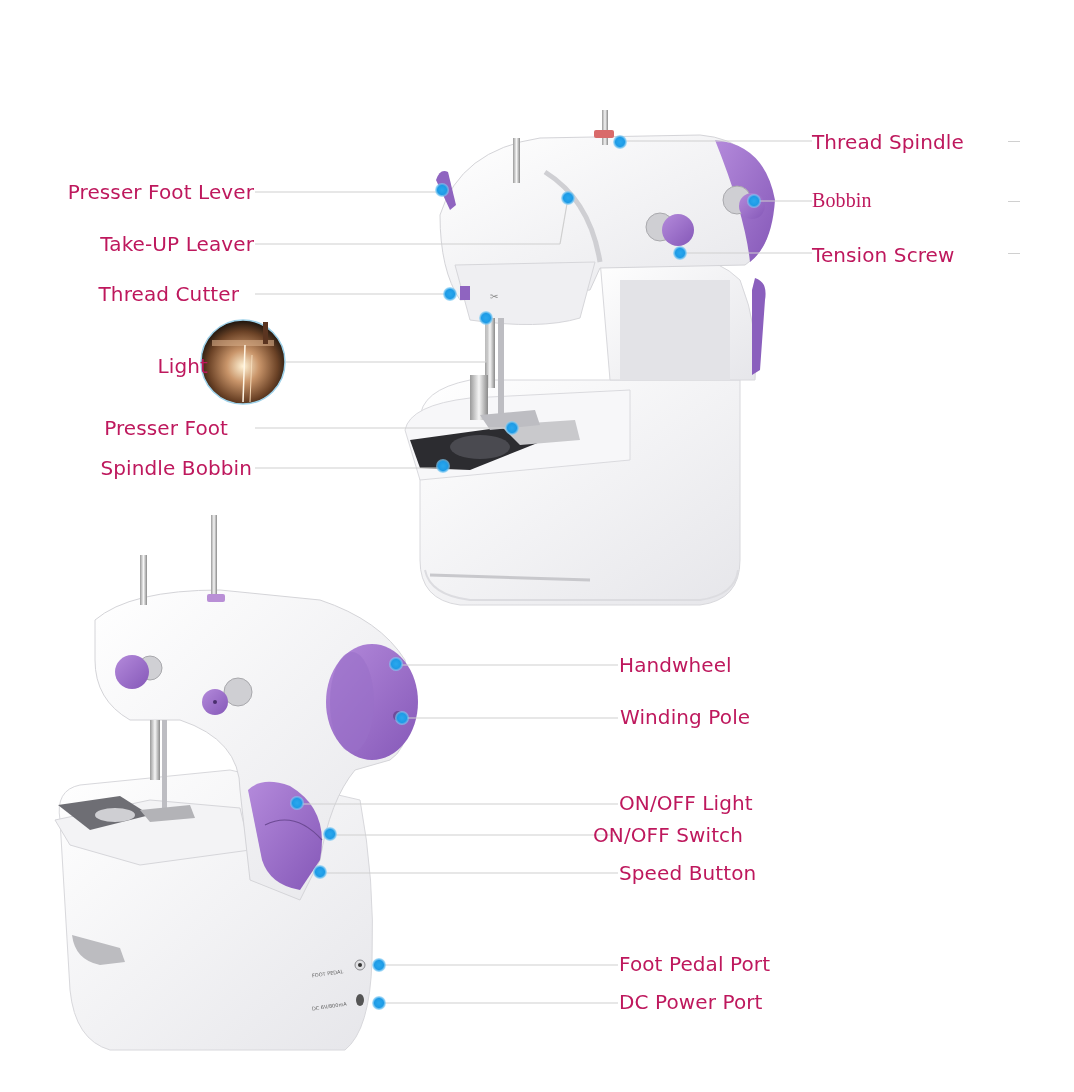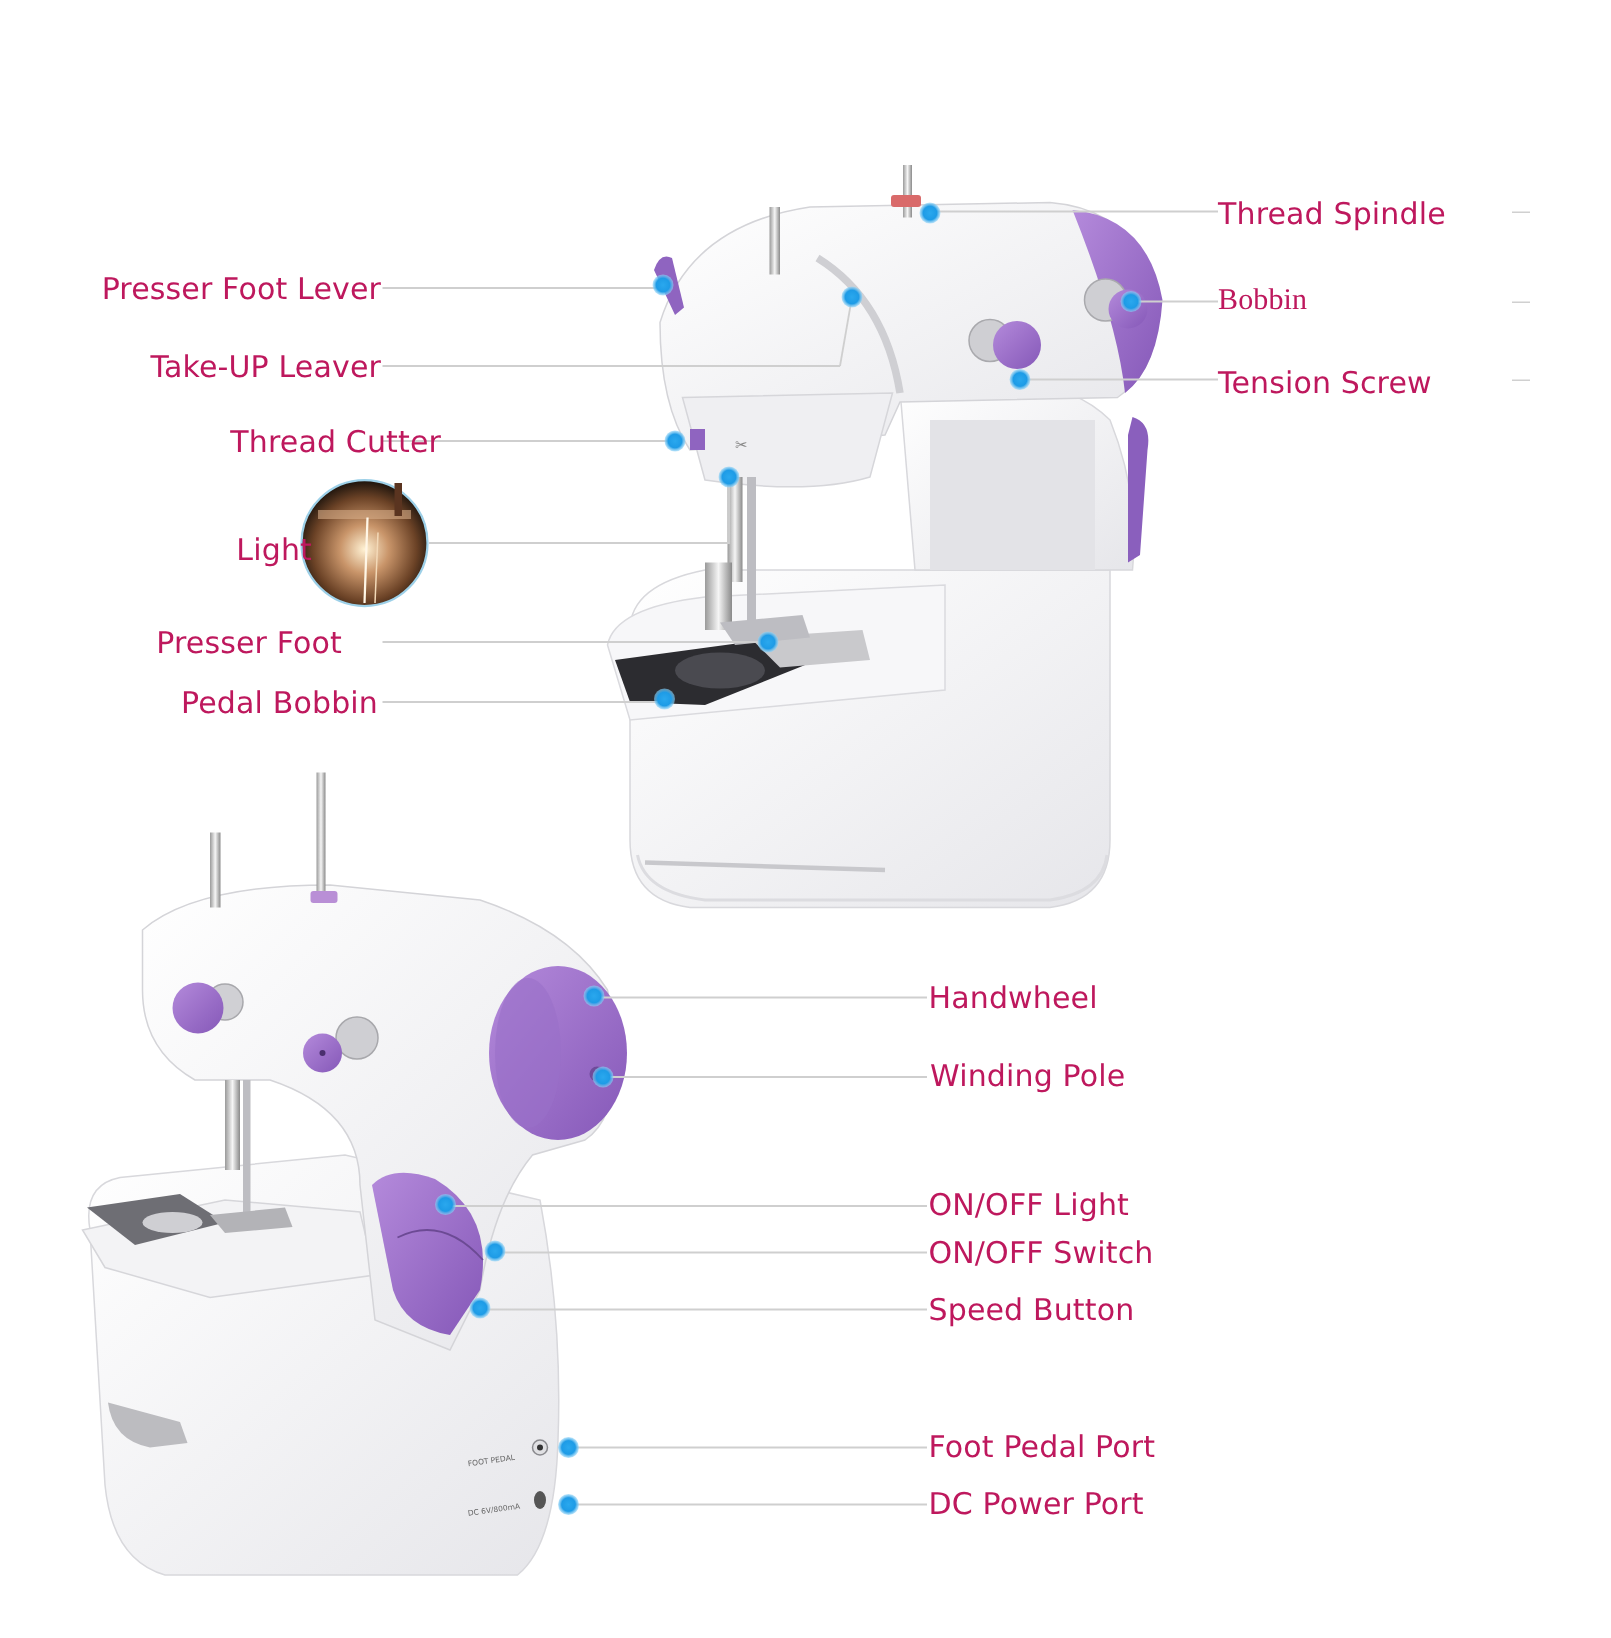--- a/index.html
+++ b/index.html
@@ -176,32 +176,32 @@
       <circle cx="297" cy="803" r="7"></circle>
       <circle cx="330" cy="834" r="7"></circle>
       <circle cx="320" cy="872" r="7"></circle>
       <circle cx="379" cy="965" r="7"></circle>
       <circle cx="379" cy="1003" r="7"></circle>
     </g>
   </svg>
 
   <div class="label left" style="right:820px; top:180px;">Presser Foot Lever</div>
   <div class="label left" style="right:820px; top:232px;">Take-UP Leaver</div>
-  <div class="label left" style="right:780px; top:282px;">Thread Cutter</div>
+  <div class="label left" style="right:835px; top:282px;">Thread Cutter</div>
   <div class="label left" style="right:866px; top:354px;">Light</div>
   <div class="label left" style="right:846px; top:416px;">Presser Foot</div>
-  <div class="label left" style="right:822px; top:456px;">Pedal Bobbin</div>
+  <div class="label left" style="right:822px; top:456px;">Spindle Bobbin</div>
 
   <div class="label" style="left:812px; top:130px;">Thread Spindle</div>
   <div class="label" style="left:812px; top:188px;font-family:Liberation Serif, serif;">Bobbin</div>
   <div class="label" style="left:812px; top:243px;">Tension Screw</div>
   <div class="tick" style="left:1008px; top:141px;"></div>
   <div class="tick" style="left:1008px; top:201px;"></div>
   <div class="tick" style="left:1008px; top:253px;"></div>
 
   <div class="label" style="left:619px; top:653px;">Handwheel</div>
   <div class="label" style="left:620px; top:705px;">Winding Pole</div>
   <div class="label" style="left:619px; top:791px;">ON/OFF Light</div>
-  <div class="label" style="left:619px; top:823px;">ON/OFF Switch</div>
+  <div class="label" style="left:593px; top:823px;">ON/OFF Switch</div>
   <div class="label" style="left:619px; top:861px;">Speed Button</div>
   <div class="label" style="left:619px; top:952px;">Foot Pedal Port</div>
   <div class="label" style="left:619px; top:990px;">DC Power Port</div>
 </div>
 
 </body></html>

